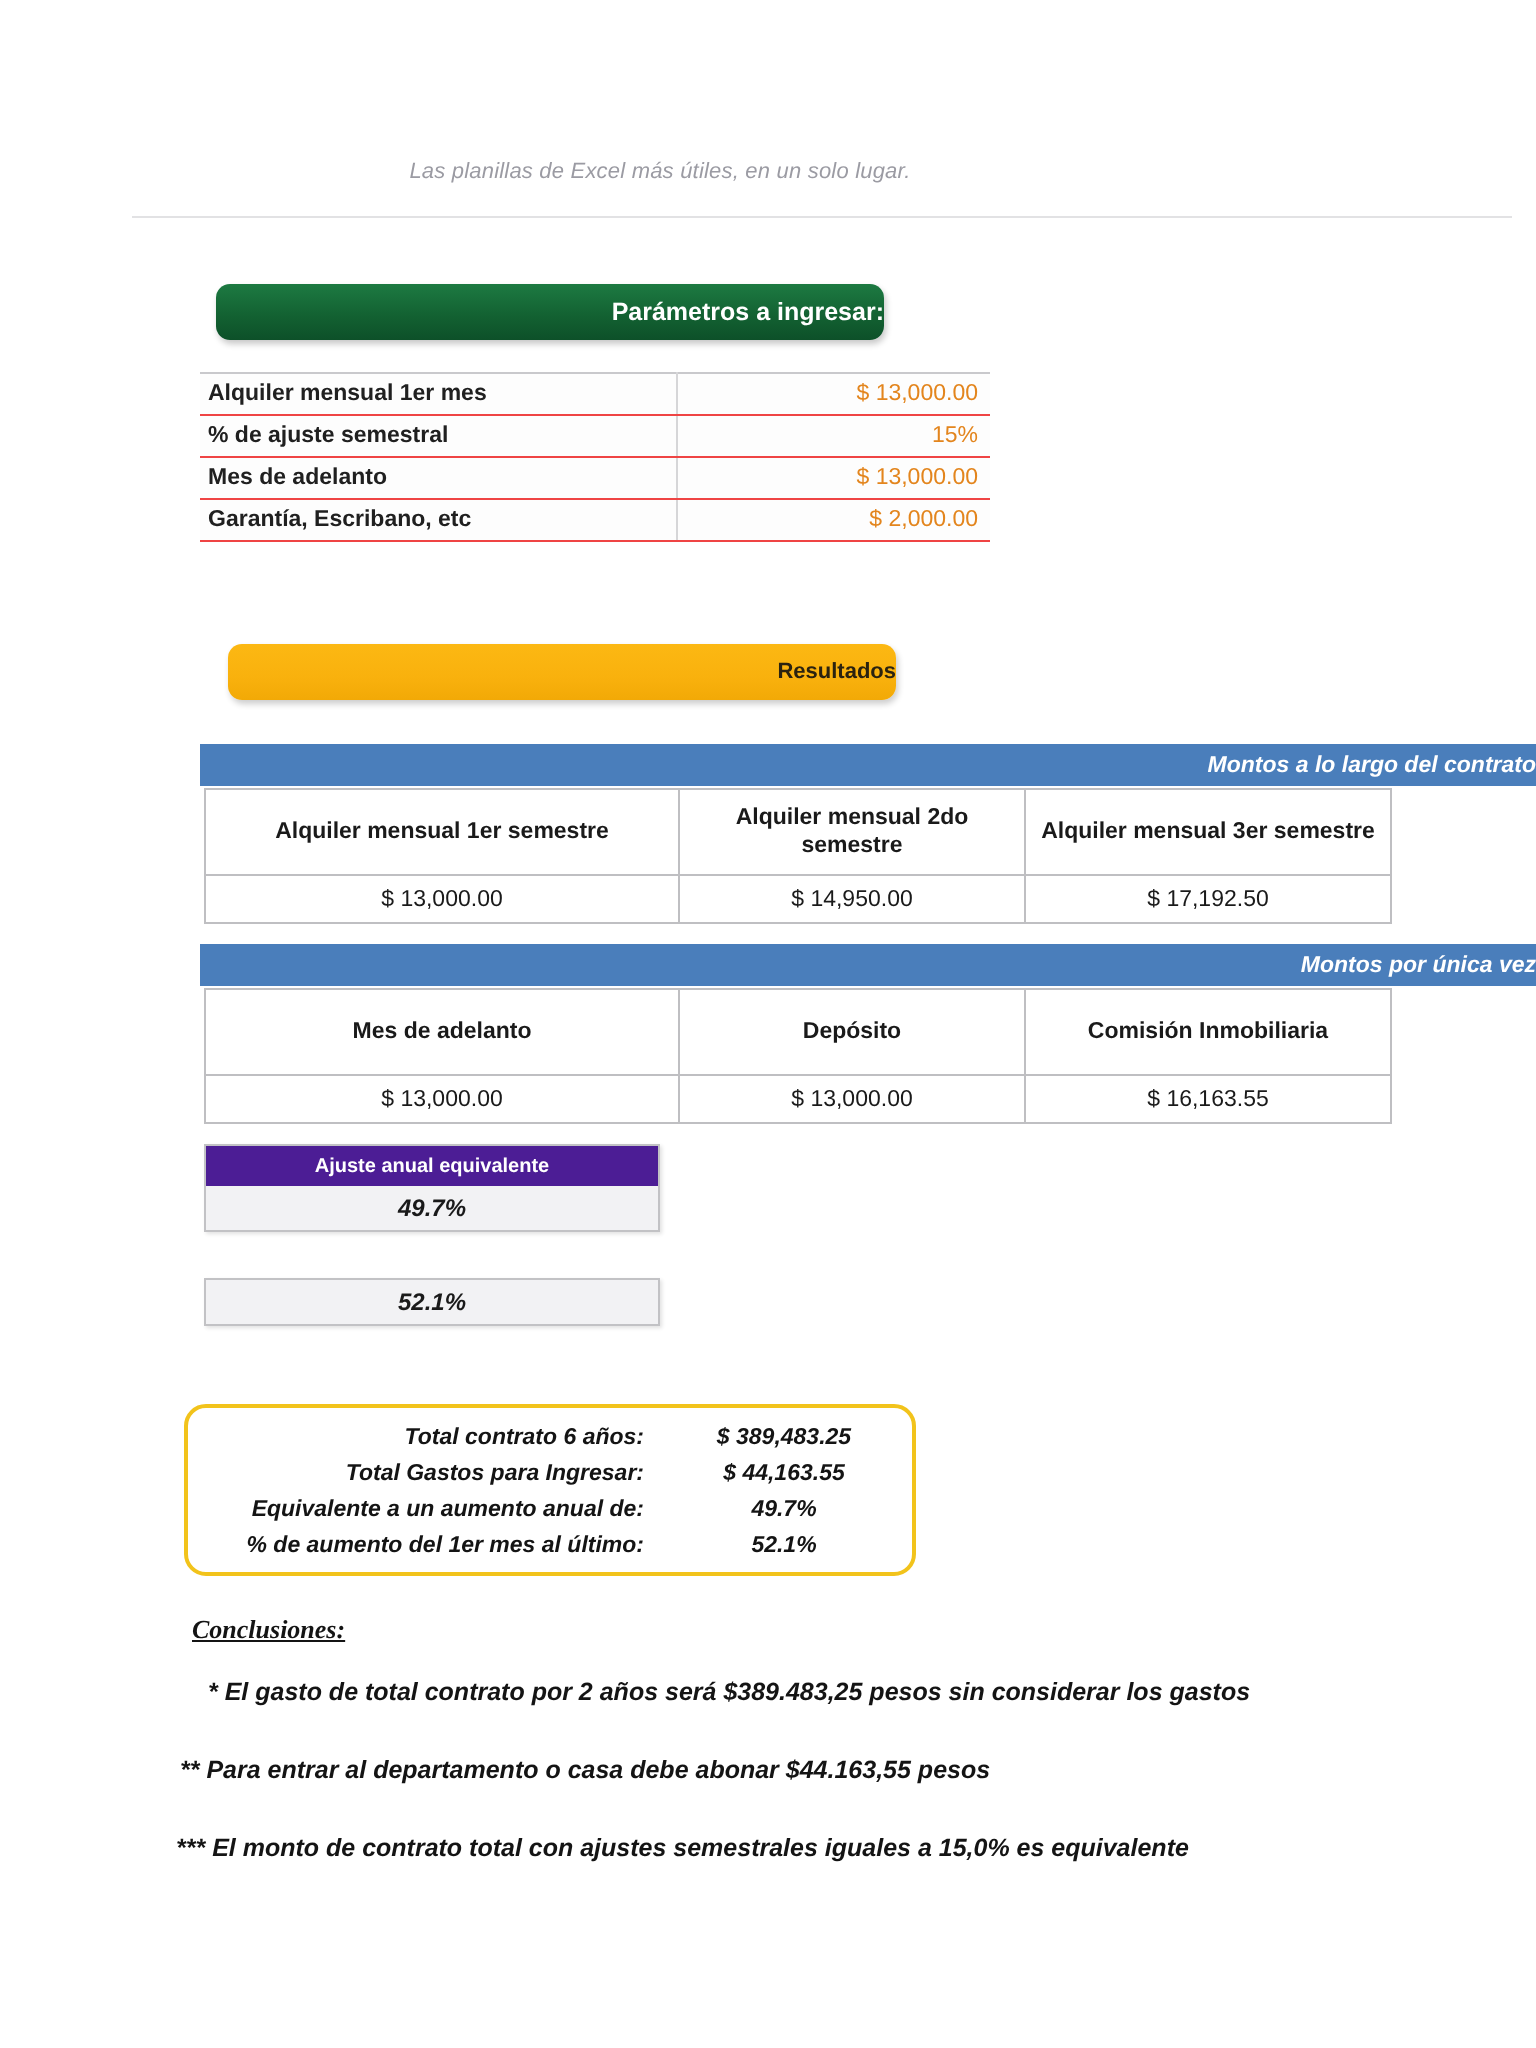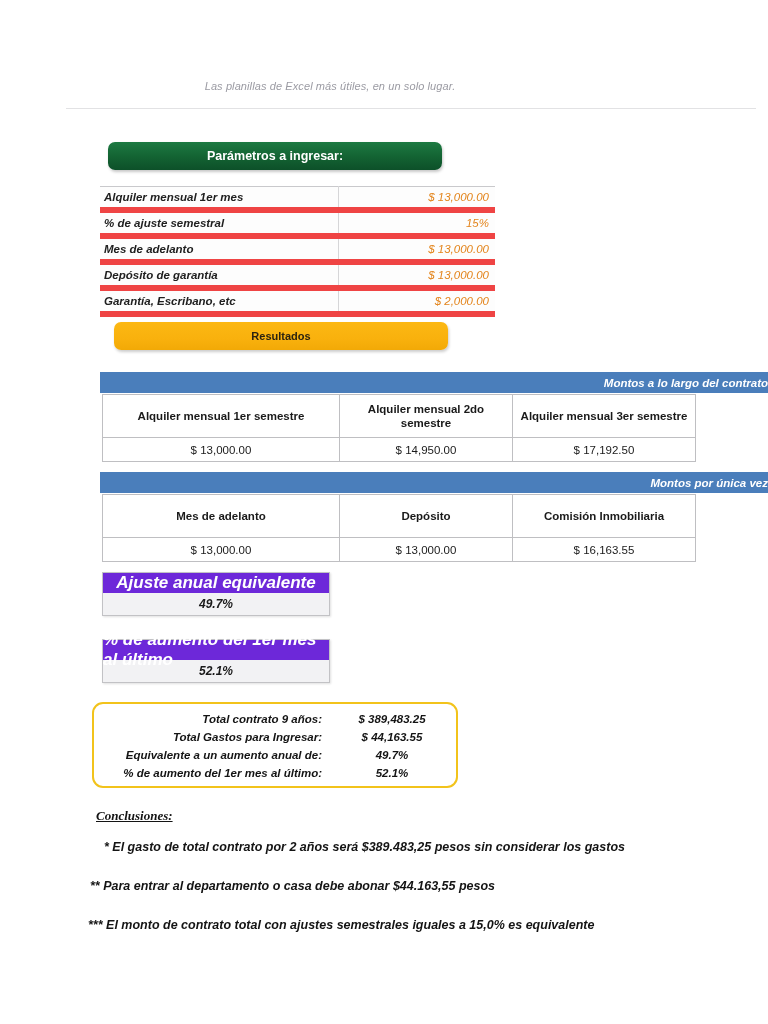--- a/index.html
+++ b/index.html
@@ -50,21 +50,21 @@
     height: 1px;
     background: #e2e2e4;
   }
 
   
   .banner {
     position: absolute;
     box-sizing: border-box;
     display: flex;
     align-items: center;
-    justify-content: center;
+    justify-content: flex-end;
     font-weight: bold;
     font-size: 12.5px;
     border-radius: 7px;
   }
   .banner-green {
     left: 108px;
     top: 142px;
     width: 334px;
     height: 28px;
     background: linear-gradient(180deg, #1d7a42 0%, #136232 55%, #0d5029 100%);
@@ -86,25 +86,24 @@
   .params {
     position: absolute;
     left: 100px;
     top: 186px;
     width: 395px;
     border-collapse: collapse;
     table-layout: fixed;
   }
   .params td {
     height: 20px;
-    border-bottom: 6px solid #ef4444;
+    border-bottom: 1px solid #ef4444;
     font-size: 11.5px;
     padding: 0 4px;
     background: #fdfdfd;
-    font-style: italic;
   }
   .params tr:first-child td { border-top: 1px solid #c9c9cc; }
   .params .p-label {
     width: 230px;
     font-weight: bold;
     color: #202020;
     border-right: 1px solid #d6d6d8;
     text-align: left;
   }
   .params .p-value {
@@ -166,25 +165,24 @@
   
   .metric {
     position: absolute;
     width: 228px;
     border: 1px solid #c2c2c5;
     box-sizing: border-box;
     box-shadow: 1px 1px 2px rgba(0,0,0,0.12);
   }
   .metric-head {
     height: 20px;
-    background: #6d28d9;
+    background: #4c1d95;
     color: #ffffff;
-    font-style: italic;
-    font-weight: bold;
-    font-size: 17px;
+    font-weight: bold;
+    font-size: 10px;
     display: flex;
     align-items: center;
     justify-content: center;
   }
   .metric-body {
     height: 22px;
     background: #f2f2f4;
     color: #1a1a1a;
     font-style: italic;
     font-weight: bold;
@@ -278,24 +276,20 @@
       <tr>
         <td class="p-label">Alquiler mensual 1er mes</td>
         <td class="p-value">$ 13,000.00</td>
       </tr>
       <tr>
         <td class="p-label">% de ajuste semestral</td>
         <td class="p-value">15%</td>
       </tr>
       <tr>
         <td class="p-label">Mes de adelanto</td>
-        <td class="p-value">$ 13,000.00</td>
-      </tr>
-      <tr>
-        <td class="p-label">Depósito de garantía</td>
         <td class="p-value">$ 13,000.00</td>
       </tr>
       <tr>
         <td class="p-label">Garantía, Escribano, etc</td>
         <td class="p-value">$ 2,000.00</td>
       </tr>
     </tbody>
   </table>
 
   <div class="banner banner-amber">
@@ -347,27 +341,26 @@
       </tbody>
     </table>
   </div>
 
   <div class="metric" style="left:102px; top:572px;">
     <div class="metric-head">Ajuste anual equivalente</div>
     <div class="metric-body">49.7%</div>
   </div>
 
   <div class="metric" style="left:102px; top:639px;">
-    <div class="metric-head">% de aumento del 1er mes al último</div>
     <div class="metric-body">52.1%</div>
   </div>
 
   <div class="summary">
     <div class="summary-row">
-      <div class="summary-label">Total contrato 9 años:</div>
+      <div class="summary-label">Total contrato 6 años:</div>
       <div class="summary-value">$ 389,483.25</div>
     </div>
     <div class="summary-row">
       <div class="summary-label">Total Gastos para Ingresar:</div>
       <div class="summary-value">$ 44,163.55</div>
     </div>
     <div class="summary-row">
       <div class="summary-label">Equivalente a un aumento anual de:</div>
       <div class="summary-value">49.7%</div>
     </div>

